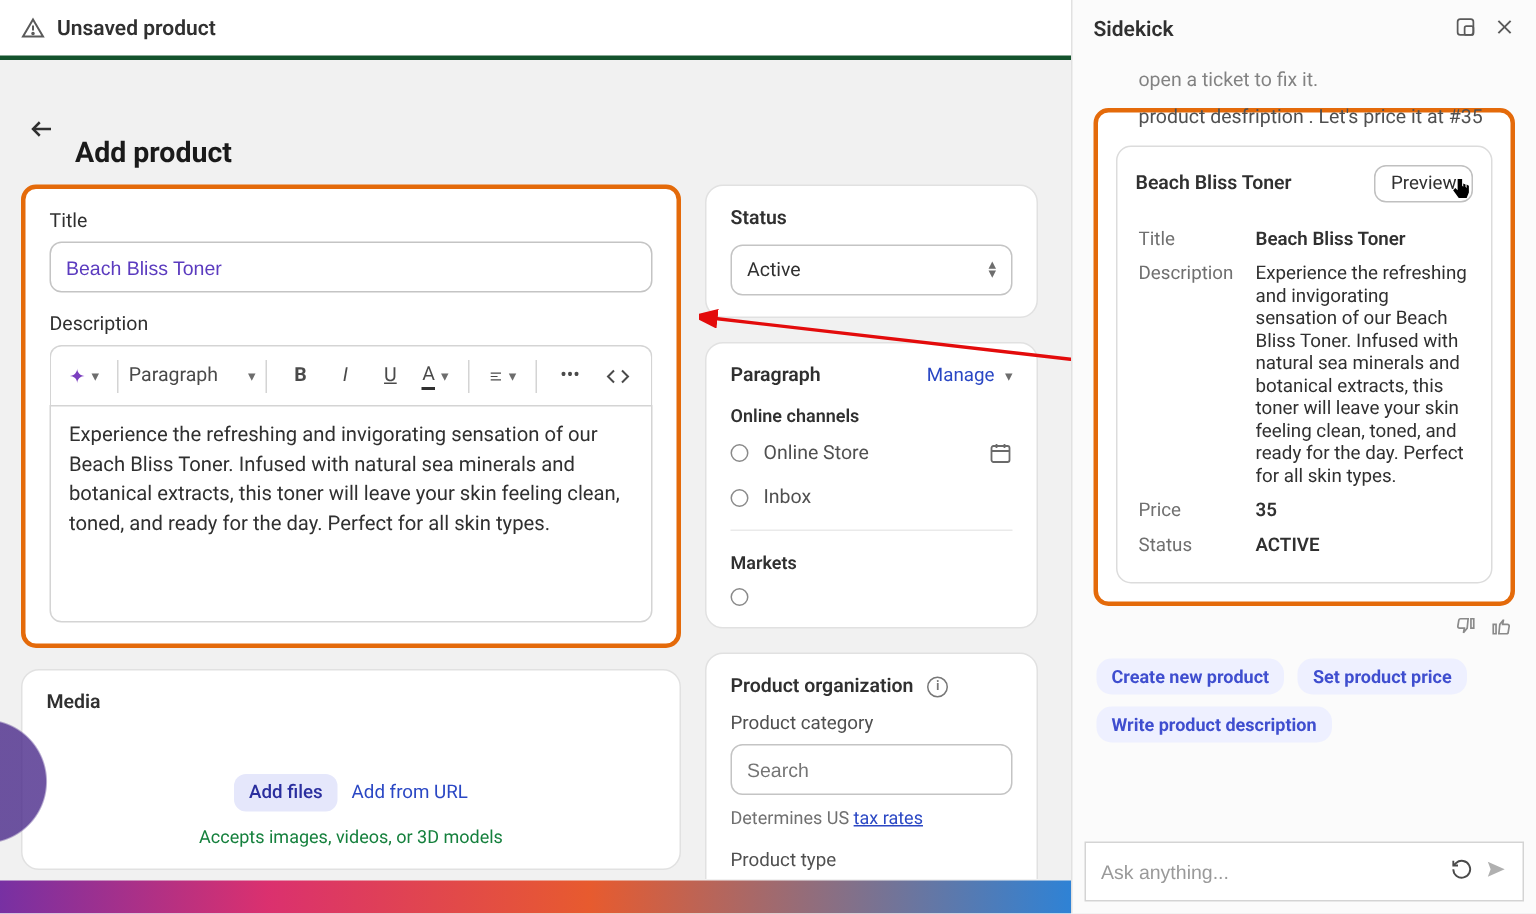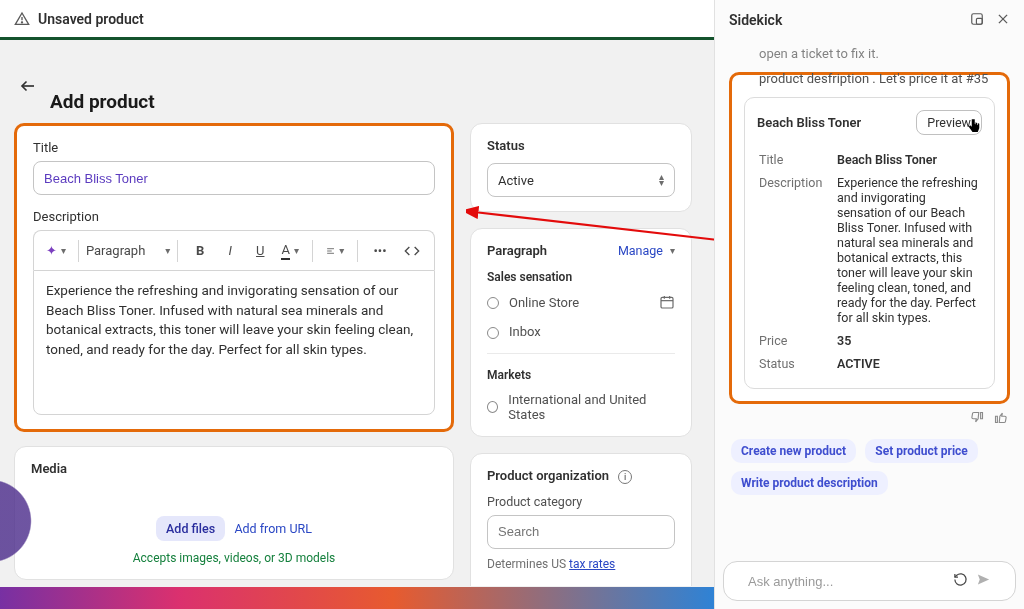--- a/index.html
+++ b/index.html
@@ -223,24 +223,24 @@
     color:#3f4ecf;
     border-radius:10px;
     padding:5px 10px;
     font-size:12px;
     margin:0 6px 8px 0;
     cursor:pointer;
   }
   .sk-input-row {
     margin:2px 8px 8px 8px;
     border:1px solid #d4d4d4;
-    border-radius:14px;
+    border-radius:0;
     height:40px;
     display:flex; align-items:center;
-    padding:0 24px;
+    padding:0 10px;
     background:#fff;
   }
   .sk-input-row input {
     flex:1; border:none; outline:none; font-size:13px; color:#303030;
   }
   .sk-input-row input::placeholder { color:#9a9a9a; }
   .sk-send { color:#b0b0b0; margin-left:8px; cursor:pointer;}
   .sk-refresh { color:#4a4a4a; margin-left:8px; cursor:pointer;}
 
   
@@ -353,38 +353,37 @@
       </div>
 
       <div class="card">
         <div class="pub-head">
           <h4 class="section" style="margin:0">Paragraph</h4>
           <span class="manage">
             <span>Manage</span>
             <span class="chev">▾</span>
           </span>
         </div>
-        <div class="sublabel">Sales sensation</div>
+        <div class="sublabel">Online channels</div>
         <div class="channel-row">
           <span><span class="radio-dot"></span><span>Online Store</span></span>
           <svg width="16" height="16" viewBox="0 0 24 24" fill="none" stroke="#6a6a6a" stroke-width="1.8">
               <rect x="3" y="5" width="18" height="16" rx="2"></rect>
               <line x1="3" y1="10" x2="21" y2="10"></line>
               <line x1="8" y1="3" x2="8" y2="7"></line>
               <line x1="16" y1="3" x2="16" y2="7"></line>
             </svg>
         </div>
         <div class="channel-row">
           <span><span class="radio-dot"></span><span>Inbox</span></span>
         </div>
         <div style="height:1px;background:#eaeaea;margin:8px 0 14px 0;"></div>
         <div class="sublabel">Markets</div>
         <div class="markets-row">
           <span class="radio-dot"></span>
-            <span>International and United States</span>
         </div>
       </div>
 
       <div class="card">
         <h4 class="section">
           <span>Product organization</span>
           <span class="info-ico">i</span>
         </h4>
         <div class="po-sub">Product category</div>
         <input class="po-input" placeholder="Search" style="">

